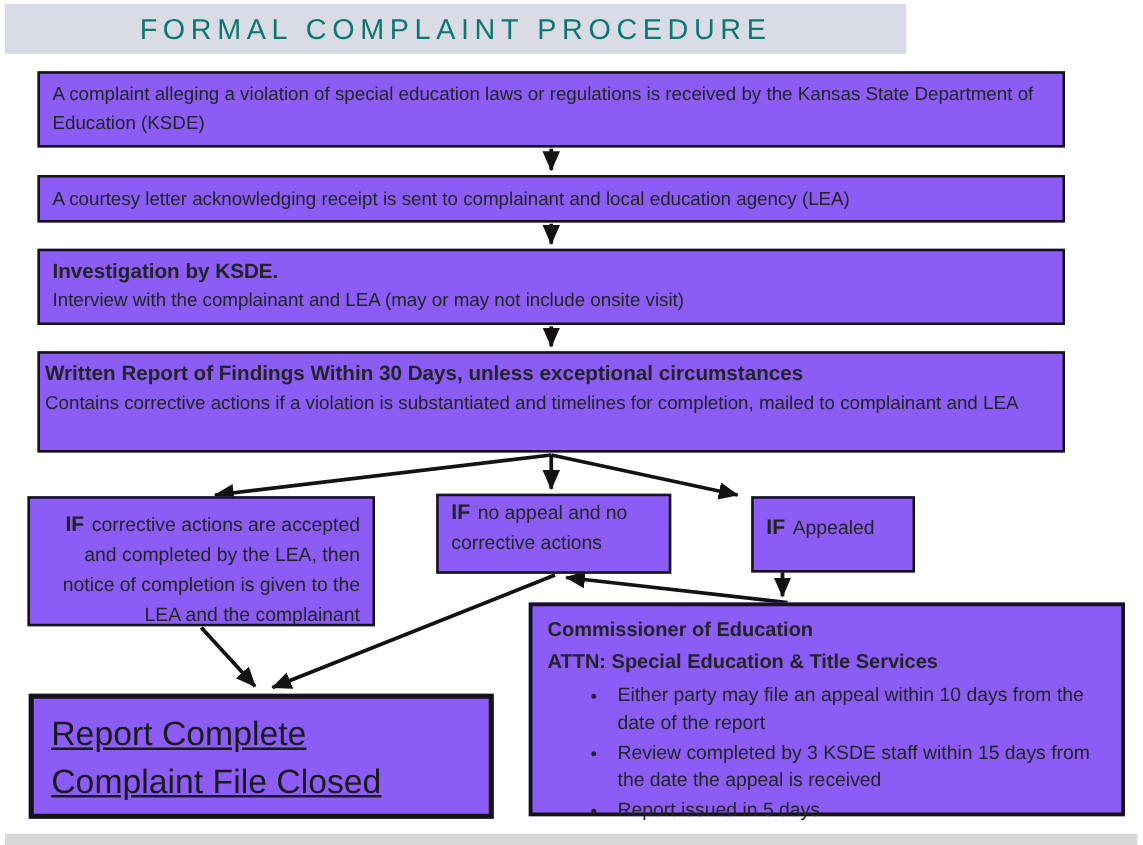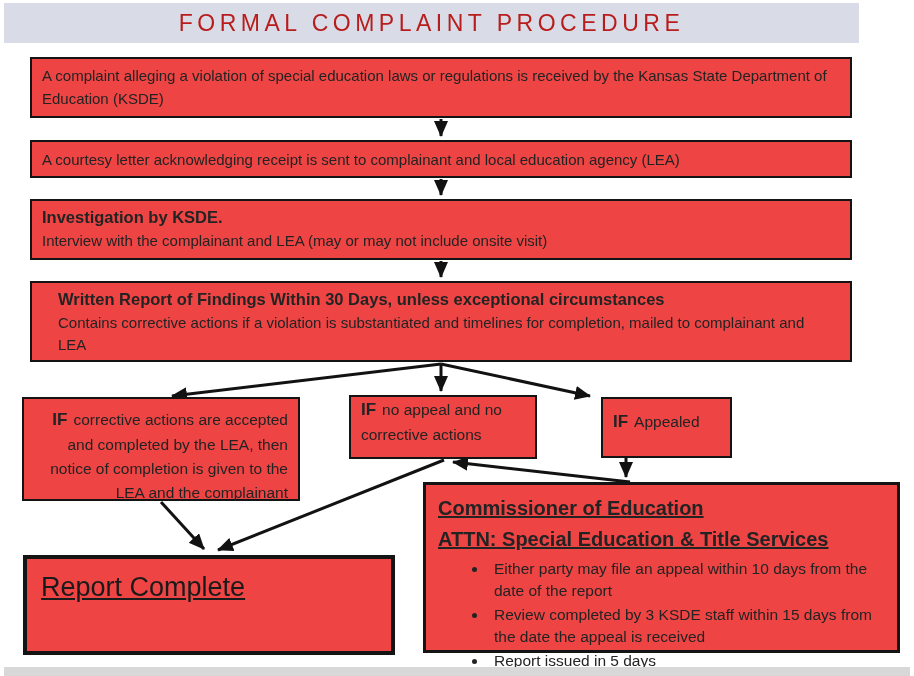--- a/index.html
+++ b/index.html
@@ -14,42 +14,42 @@
     width:914px;height:676px;
     background:#ffffff;
     font-family:"Liberation Sans", sans-serif;
     color:var(--text);
     overflow:hidden;
   }
   .arrows{position:absolute;left:0;top:0;width:914px;height:676px;pointer-events:none;}
   .arrows line{stroke:#121212;stroke-width:3;}
   .arrows path{fill:#121212;}
   .titlebar{
-    position:absolute;left:4px;top:3px;width:855px;height:40px;
+    position:absolute;left:4px;top:3px;width:721px;height:40px;
     background:var(--title-bar-bg);
     display:flex;align-items:center;justify-content:center;
-    font-size:23px;letter-spacing:4.5px;color:#b91c1c;font-weight:500;
+    font-size:23px;letter-spacing:4.5px;color:#0f766e;font-weight:500;
     white-space:nowrap;
   }
   .box{
     position:absolute;box-sizing:border-box;
-    background:#ef4444;border:2px solid var(--box-border);
+    background:#8b5cf6;border:2px solid var(--box-border);
     font-size:15px;line-height:1.5;
   }
   .b1{left:30px;top:57px;width:822px;height:61px;padding:6px 10px;}
   .b2{left:30px;top:140px;width:822px;height:38px;padding:7px 10px;}
   .b3{left:30px;top:199px;width:822px;height:61px;padding:5px 10px;}
-  .b4{left:30px;top:281px;width:822px;height:81px;padding:5px 26px;}
+  .b4{left:30px;top:281px;width:822px;height:81px;padding:5px 4px;}
   .box .head{font-weight:bold;font-size:16.5px;line-height:1.45;}
   .if-left{left:22px;top:397px;width:278px;height:104px;padding:8px 10px;font-size:15.5px;line-height:1.55;text-align:right;}
   .if-middle{left:349px;top:395px;width:188px;height:64px;padding:0 10px;font-size:15.5px;line-height:1.5;}
   .if-right{left:601px;top:397px;width:131px;height:61px;padding:10px 10px;font-size:15.5px;}
   .if{font-weight:bold;font-size:17px;margin-right:6px;}
   .commissioner{left:423px;top:482px;width:477px;height:171px;padding:8px 12px;border-width:3px;font-size:15.5px;}
-  .commissioner .head{font-size:20px;line-height:1.55;text-decoration:underline;}
+  .commissioner .head{font-size:16px;line-height:1.55;}
   .commissioner ul{margin:3px 0 0 0;padding-left:34px;}
   .commissioner li{margin:0 0 2px 16px;line-height:1.42;padding-left:6px;}
   .final{
     left:23px;top:555px;width:372px;height:100px;padding:9px 14px;
     border-width:4px;font-size:27px;line-height:1.42;color:#1a1a1a;text-decoration:underline;
   }
   .bottom-strip{position:absolute;left:4px;top:667px;width:906px;height:9px;background:var(--bottom-strip);}
 </style>
 </head>
 <body>
@@ -107,17 +107,18 @@
     <div class="head">ATTN: Special Education &amp; Title Services</div>
     <ul>
       <li>Either party may file an appeal within 10 days from the date of the report</li>
       <li>Review completed by 3 KSDE staff within 15 days from the date the appeal is received</li>
       <li>Report issued in 5 days</li>
     </ul>
   </div>
 
   <div class="box final">
     <div>Report Complete</div>
+    <div>Complaint File Closed</div>
   </div>
 
   <div class="bottom-strip"></div>
 
 </div>
 
 </body></html>

